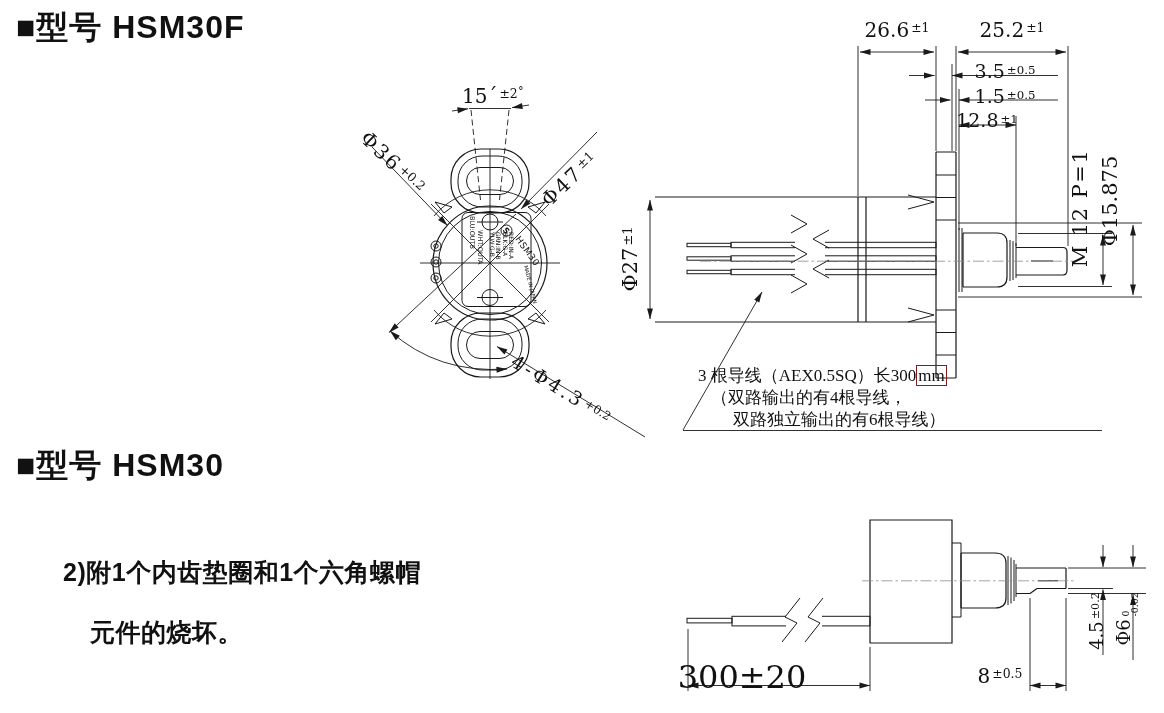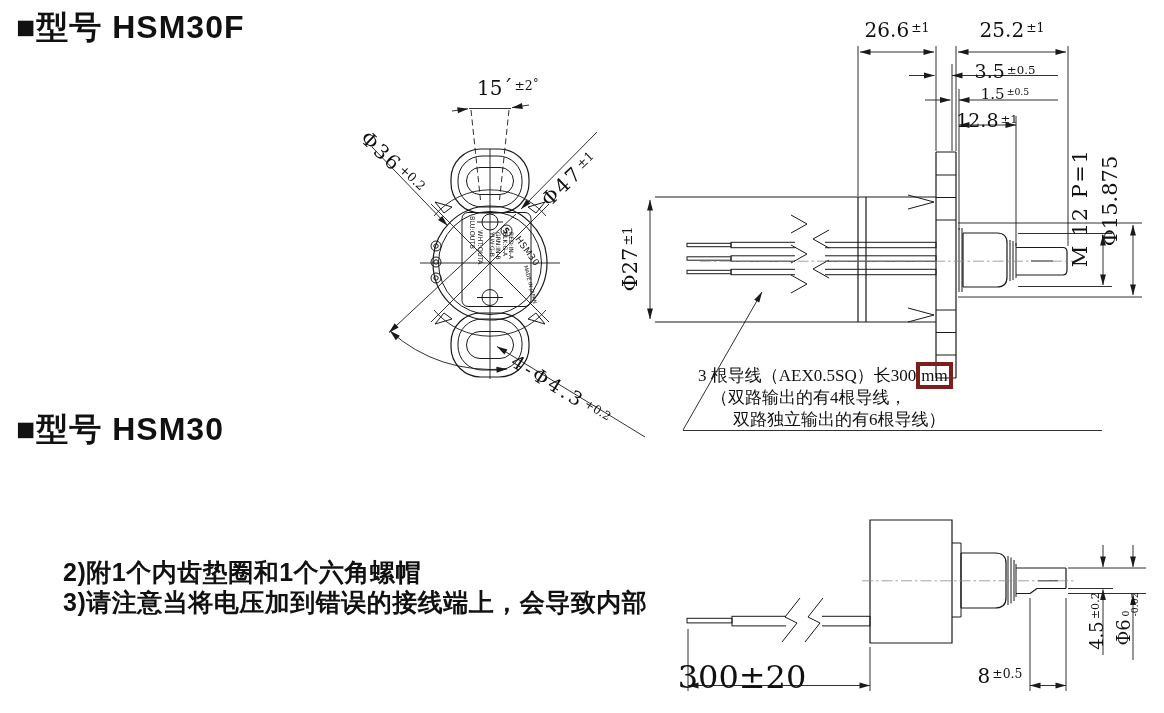--- a/index.html
+++ b/index.html
@@ -11,21 +11,21 @@
   svg .dash{stroke:#1a1a1a;fill:none;stroke-width:0.9;stroke-dasharray:6 3.5;}
   svg .dim{stroke:#1a1a1a;fill:none;stroke-width:0.9;}
   svg .cl{stroke:#8a8a8a;fill:none;stroke-width:0.8;stroke-dasharray:11 3 2.5 3;}
   svg .w{fill:#ffffff;stroke:none;}
   svg .tab{fill:#ffffff;stroke:#1a1a1a;stroke-width:1;}
   svg text{fill:#111;stroke:none;font-family:"DejaVu Sans",sans-serif;}
   .t{position:absolute;white-space:nowrap;}
   .title{font-size:32px;font-weight:700;letter-spacing:1px;}
   .noteln{font-size:25px;font-weight:700;letter-spacing:0.5px;}
   .wnote{font-size:17px;font-weight:400;line-height:21px;font-family:"Liberation Serif",serif;}
-  .wnote .box{border:4px solid #7f1d1d;padding:0 1px;}
+  .wnote .box{border:1px solid #7f1d1d;padding:0 1px;}
   .dimlab{position:absolute;white-space:nowrap;font-family:"DejaVu Serif",serif;color:#111;}
   .dimlab .tol{font-size:0.62em;vertical-align:0.38em;margin-left:2px;letter-spacing:0;}
   .ctr{transform:translateX(-50%);}
   .rot{transform:translate(-50%,-50%) rotate(-90deg);}
   .stack{display:inline-flex;flex-direction:column;font-size:0.52em;line-height:1.0em;
          vertical-align:0.15em;margin-left:3px;}
 </style>
 </head>
 <body>
 
@@ -169,38 +169,38 @@
       <path class="dim" d="M1030,685.5 H1066" marker-start="url(#arr)" marker-end="url(#arr)"></path>
       <path class="dim" d="M1068,568 H1146 M1068,588.5 H1113 M1068,593.5 H1146"></path>
       <path class="dim" d="M1103,545 V567" marker-end="url(#arr)"></path>
       <path class="dim" d="M1103,589.5 V655" marker-start="url(#arr)"></path>
       <path class="dim" d="M1133,545 V567" marker-end="url(#arr)"></path>
       <path class="dim" d="M1133,594.5 V660" marker-start="url(#arr)"></path>
     </g>
   </svg>
 
   <div class="t title" style="left:16px;top:6px;">■型号 HSM30F</div>
-  <div class="t title" style="left:16px;top:408px;text-align:center;">■型号 HSM30</div>
+  <div class="t title" style="left:16px;top:444px;text-align:center;">■型号 HSM30</div>
 
   <div class="t noteln" style="left:63px;top:556px;">2)附1个内齿垫圈和1个六角螺帽</div>
-  <div class="t noteln" style="left:63px;top:586px;">3)请注意当将电压加到错误的接线端上，会导致内部</div>
+  <div class="t noteln" style="left:90px;top:616px;">元件的烧坏。</div>
 
   <div class="t wnote" style="left:698px;top:365px;"><span>3 根导线（AEX0.5SQ）长300</span><span class="box">mm</span></div>
   <div class="t wnote" style="left:687px;top:387px;margin-left:24px;">（双路输出的有4根导线，</div>
   <div class="t wnote" style="left:733px;top:409px;text-align:center;">双路独立输出的有6根导线）</div>
 
-  <div class="dimlab ctr" style="left:493px;top:76px;font-size:20px;margin-left:15px;"><span>15´</span><span class="tol">±2˚</span></div>
+  <div class="dimlab ctr" style="left:493px;top:84px;font-size:20px;"><span>15´</span><span class="tol">±2˚</span></div>
   <div class="dimlab" style="left:372px;top:126px;font-size:20px;letter-spacing:2px;transform:rotate(43.5deg);transform-origin:0 0;"><span>Φ36</span><span class="tol">+0.2</span></div>
   <div class="dimlab" style="left:536px;top:194px;font-size:20px;letter-spacing:2px;transform:rotate(-44deg);transform-origin:0 0;"><span>Φ47</span><span class="tol">±1</span></div>
   <div class="dimlab" style="left:519px;top:350px;font-size:19px;letter-spacing:3px;transform:rotate(31.5deg);transform-origin:0 0;"><span>4-Φ4.3</span><span class="tol">+0.2</span></div>
 
   <div class="dimlab ctr" style="left:897px;top:18px;font-size:20px;"><span>26.6</span><span class="tol">±1</span></div>
   <div class="dimlab ctr" style="left:1012px;top:18px;font-size:20px;"><span>25.2</span><span class="tol">±1</span></div>
   <div class="dimlab ctr" style="left:1005px;top:60px;font-size:19px;"><span>3.5</span><span class="tol">±0.5</span></div>
-  <div class="dimlab ctr" style="left:1005px;top:85px;font-size:15px;"><span>1.5</span><span class="tol">±0.5</span></div>
+  <div class="dimlab ctr" style="left:1005px;top:85px;font-size:19px;"><span>1.5</span><span class="tol">±0.5</span></div>
   <div class="dimlab ctr" style="left:987px;top:109px;font-size:19px;"><span>12.8</span><span class="tol">±1</span></div>
   <div class="dimlab rot" style="left:1080px;top:208px;font-size:21px;letter-spacing:1.5px;">M 12 P=1</div>
   <div class="dimlab rot" style="left:1110px;top:201px;font-size:21px;">Φ15.875</div>
   <div class="dimlab rot" style="left:630px;top:259px;font-size:21px;"><span>Φ27</span><span class="tol">±1</span></div>
 
   <div class="dimlab ctr" style="left:742px;top:658px;font-size:32px;">300±20</div>
   <div class="dimlab ctr" style="left:1000px;top:664px;font-size:20px;text-align:right;"><span>8</span><span class="tol">±0.5</span></div>
   <div class="dimlab rot" style="left:1096px;top:621px;font-size:18px;"><span>4.5</span><span class="tol">±0.2</span></div>
   <div class="dimlab rot" style="left:1126px;top:619px;font-size:18px;"><span>Φ6</span><span class="stack">
         <span>0</span>

